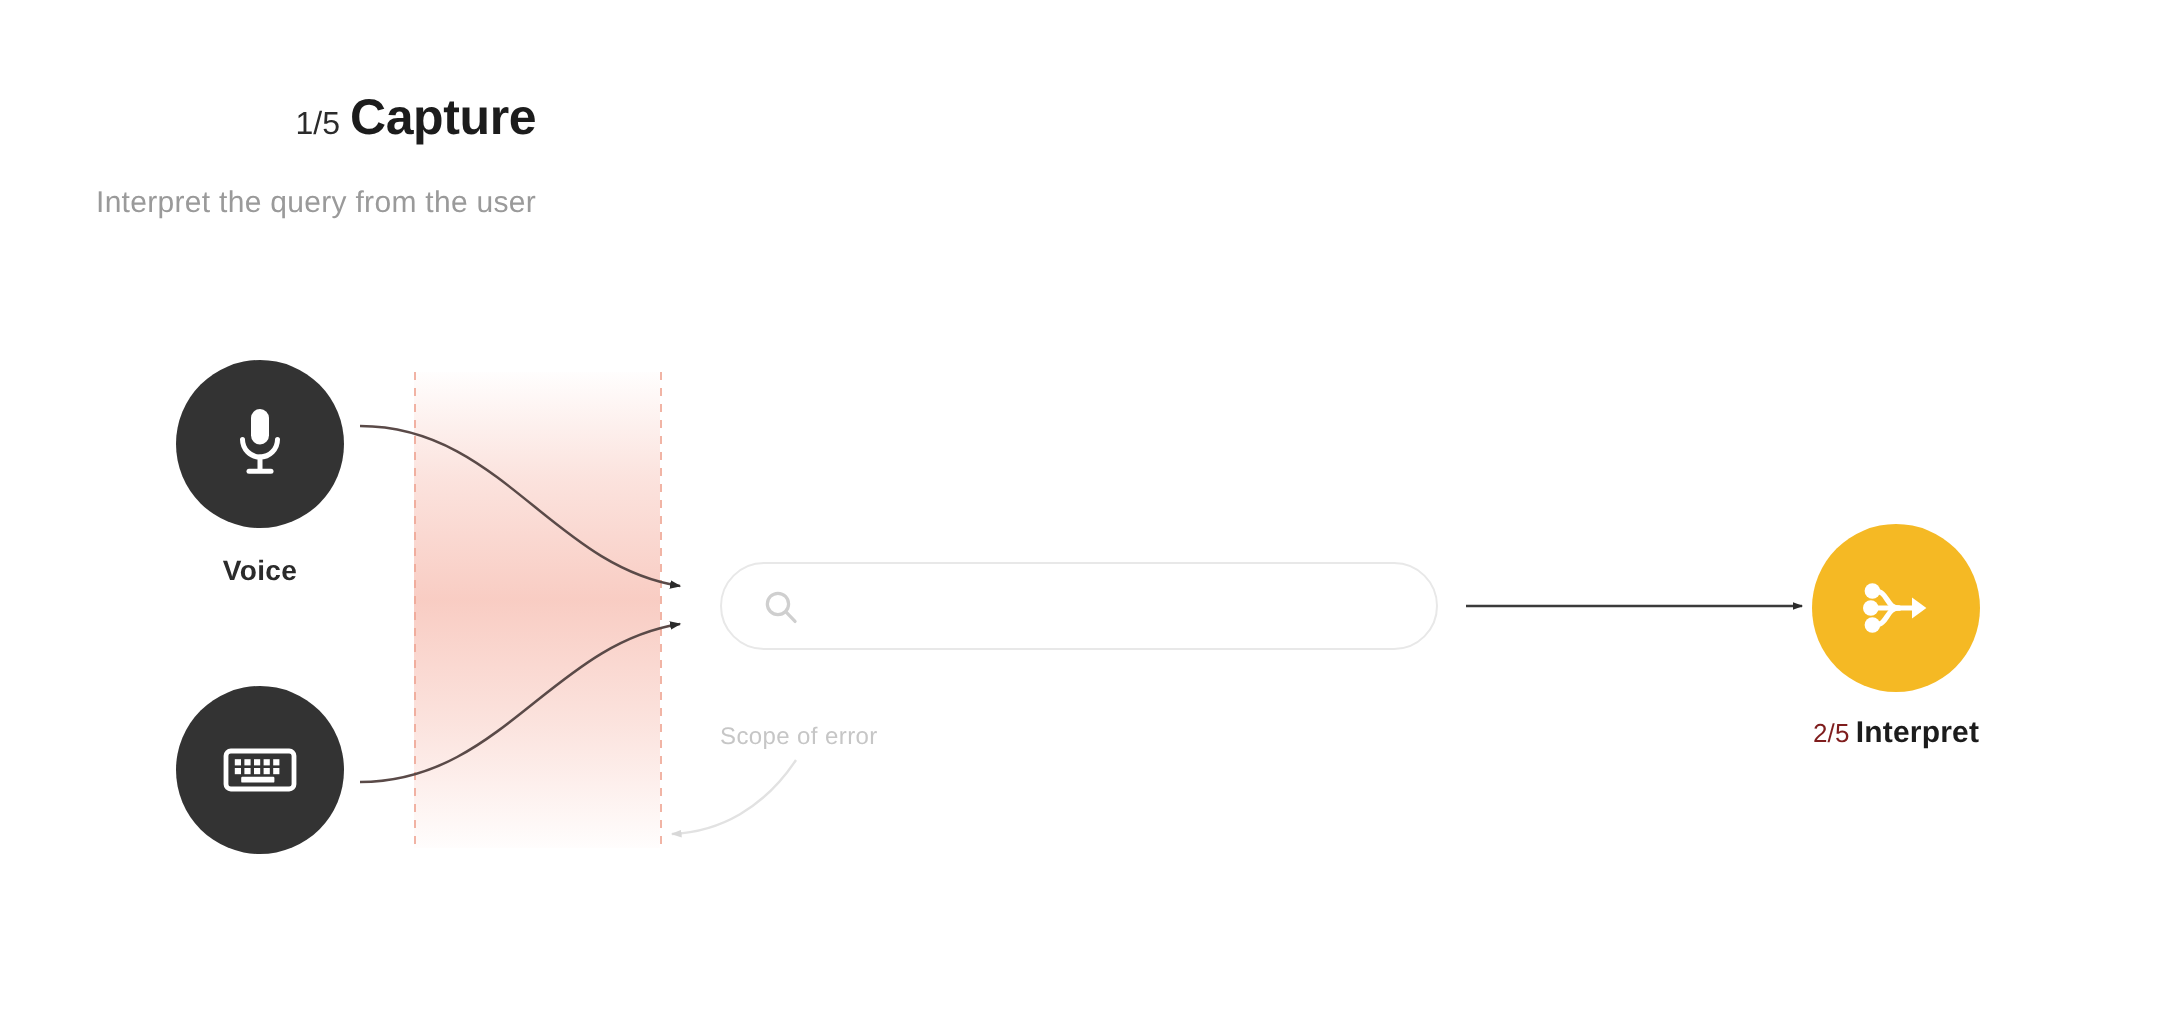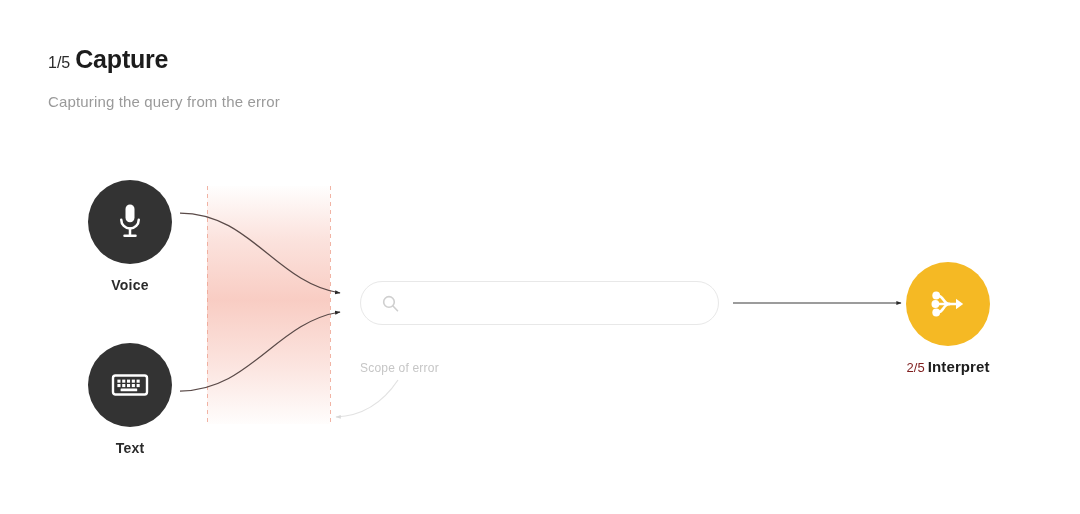--- a/index.html
+++ b/index.html
@@ -24,20 +24,21 @@
     top: 44px;
   }
   .page-title {
     margin: 0;
     font-size: 25px;
     line-height: 30px;
     color: #1c1c1c;
     font-weight: 700;
     letter-spacing: -0.2px;
     white-space: nowrap;
+    text-align: right;
   }
   .page-title .step-index {
     font-size: 16px;
     font-weight: 400;
     color: #2b2b2b;
     letter-spacing: 0;
     margin-right: 5px;
   }
   .page-subtitle {
     margin: 0;
@@ -171,21 +172,21 @@
     white-space: nowrap;
   }
 </style>
 </head>
 <body>
 
 <div class="header">
   <h1 class="page-title">
     <span class="step-index">1/5</span><span>Capture</span>
   </h1>
-  <p class="page-subtitle">Capturing the query from the error</p>
+  <p class="page-subtitle">Interpret the query from the user</p>
 </div>
 
 <div class="canvas">
 
   <svg class="svg-layer" viewBox="0 0 1080 514">
     <defs>
       <linearGradient id="errBand" x1="0" y1="0" x2="0" y2="1">
         <stop offset="0%" stop-color="#F6B9AC" stop-opacity="0.02"></stop>
         <stop offset="22%" stop-color="#F6B9AC" stop-opacity="0.40"></stop>
         <stop offset="48%" stop-color="#F6B9AC" stop-opacity="0.72"></stop>
@@ -238,21 +239,20 @@
           <rect x="25.6" y="8.6" width="3.1" height="3.1"></rect>
           <rect x="6.4" y="13" width="3.1" height="3.1"></rect>
           <rect x="11.2" y="13" width="3.1" height="3.1"></rect>
           <rect x="16" y="13" width="3.1" height="3.1"></rect>
           <rect x="20.8" y="13" width="3.1" height="3.1"></rect>
           <rect x="25.6" y="13" width="3.1" height="3.1"></rect>
           <rect x="9.6" y="17.4" width="16.6" height="2.9" rx="0.6"></rect>
         </g>
       </svg>
     </div>
-    <div class="node-label">Text</div>
   </div>
 
   <div class="search-bar">
     <span class="search-icon">
       <svg width="19" height="19" viewBox="0 0 20 20">
         <circle cx="8.4" cy="8.4" r="5.6" fill="none" stroke="#cfcfcf" stroke-width="1.7"></circle>
         <line x1="12.6" y1="12.6" x2="17.4" y2="17.6" stroke="#cfcfcf" stroke-width="1.7" stroke-linecap="round"></line>
       </svg>
     </span>
     <input class="search-input" type="text" value="" placeholder="" style="">

